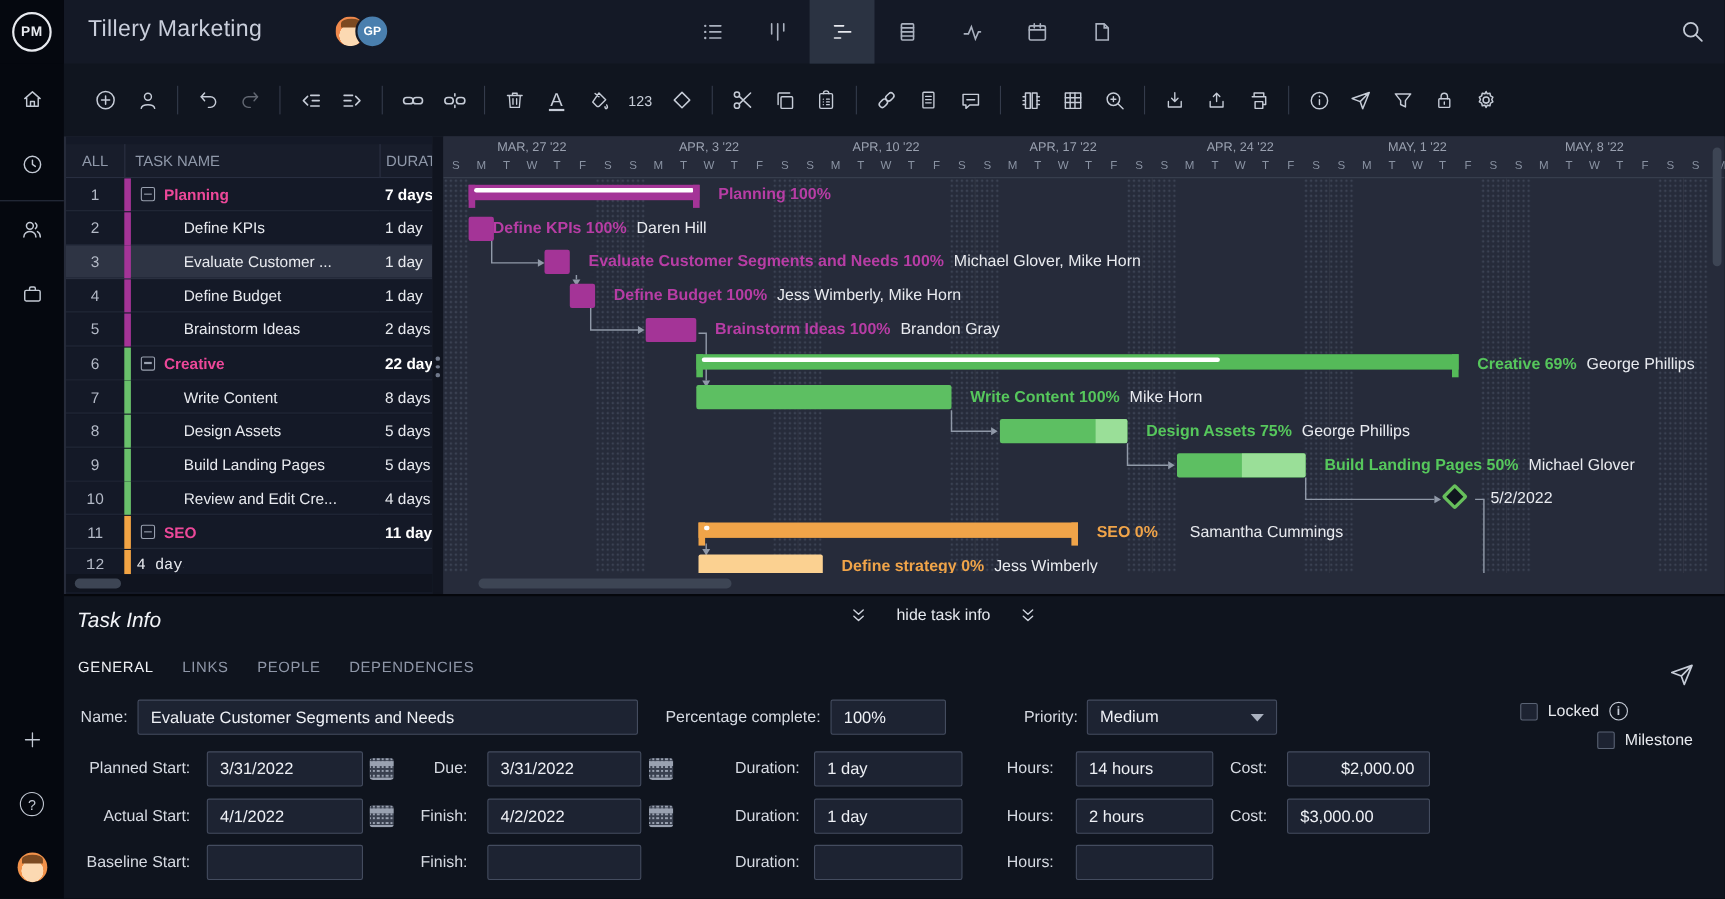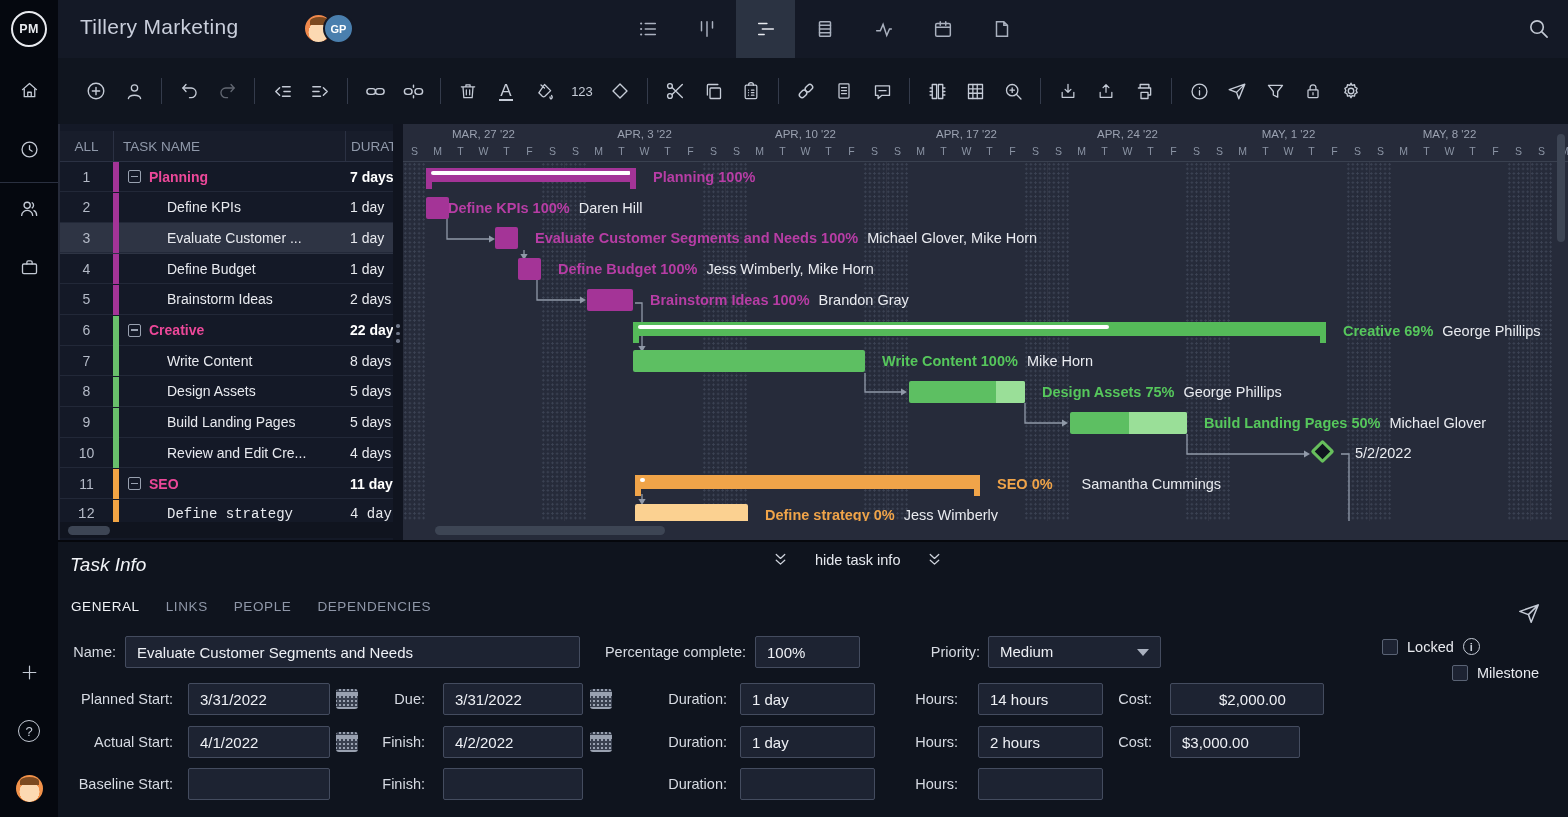--- a/index.html
+++ b/index.html
@@ -498,21 +498,20 @@
             <div class="td-strip" style="background: rgb(242, 164, 68);"></div>
             <div class="td-name group">
               <span class="collapse-box"></span>
               <span>SEO</span>
             </div>
             <div class="td-dur group">11 days</div>
           </div>
           <div class="trow" style="top: 337.7px; font-family: Liberation Mono, monospace;">
             <div class="td-num">12</div>
             <div class="td-strip" style="background: rgb(242, 164, 68);"></div>
-            <div class="td-name child-indent">Define strategy</div>
             <div class="td-dur">4 days</div>
           </div>
         </div>
     </div>
 
     <div id="splitter">
       <div class="split-dots">
           <i></i>
           <i></i>
           <i></i>
@@ -744,21 +743,21 @@
         <input class="finput" value="3/31/2022" style="left: 130px; top: 141px; width: 142px;">
         <div class="cal-btn" style="left: 278px; top: 147px;"></div>
         <div class="flabel" style="left: 367px; top: 149px;">Due:</div>
         <input class="finput" value="3/31/2022" style="left: 385px; top: 141px; width: 140px;">
         <div class="cal-btn" style="left: 532px; top: 147px;"></div>
         <div class="flabel" style="left: 669px; top: 149px;">Duration:</div>
         <input class="finput" value="1 day" style="left: 682px; top: 141px; width: 135px;">
         <div class="flabel" style="left: 900px; top: 149px;">Hours:</div>
         <input class="finput" value="14 hours" style="left: 920px; top: 141px; width: 125px;">
         <div class="flabel" style="left: 1094px; top: 149px;">Cost:</div>
-        <input class="finput" value="$2,000.00" style="left: 1112px; top: 141px; width: 154px; padding-left: 48px;">
+        <input class="finput" value="$2,000.00" style="left: 1112px; top: 141px; width: 130px; padding-left: 48px;">
         <div class="flabel" style="left: 115px; top: 192px;">Actual Start:</div>
         <input class="finput" value="4/1/2022" style="left: 130px; top: 184px; width: 142px;">
         <div class="cal-btn" style="left: 278px; top: 190px;"></div>
         <div class="flabel" style="left: 367px; top: 192px;">Finish:</div>
         <input class="finput" value="4/2/2022" style="left: 385px; top: 184px; width: 140px;">
         <div class="cal-btn" style="left: 532px; top: 190px;"></div>
         <div class="flabel" style="left: 669px; top: 192px;">Duration:</div>
         <input class="finput" value="1 day" style="left: 682px; top: 184px; width: 135px;">
         <div class="flabel" style="left: 900px; top: 192px;">Hours:</div>
         <input class="finput" value="2 hours" style="left: 920px; top: 184px; width: 125px;">

